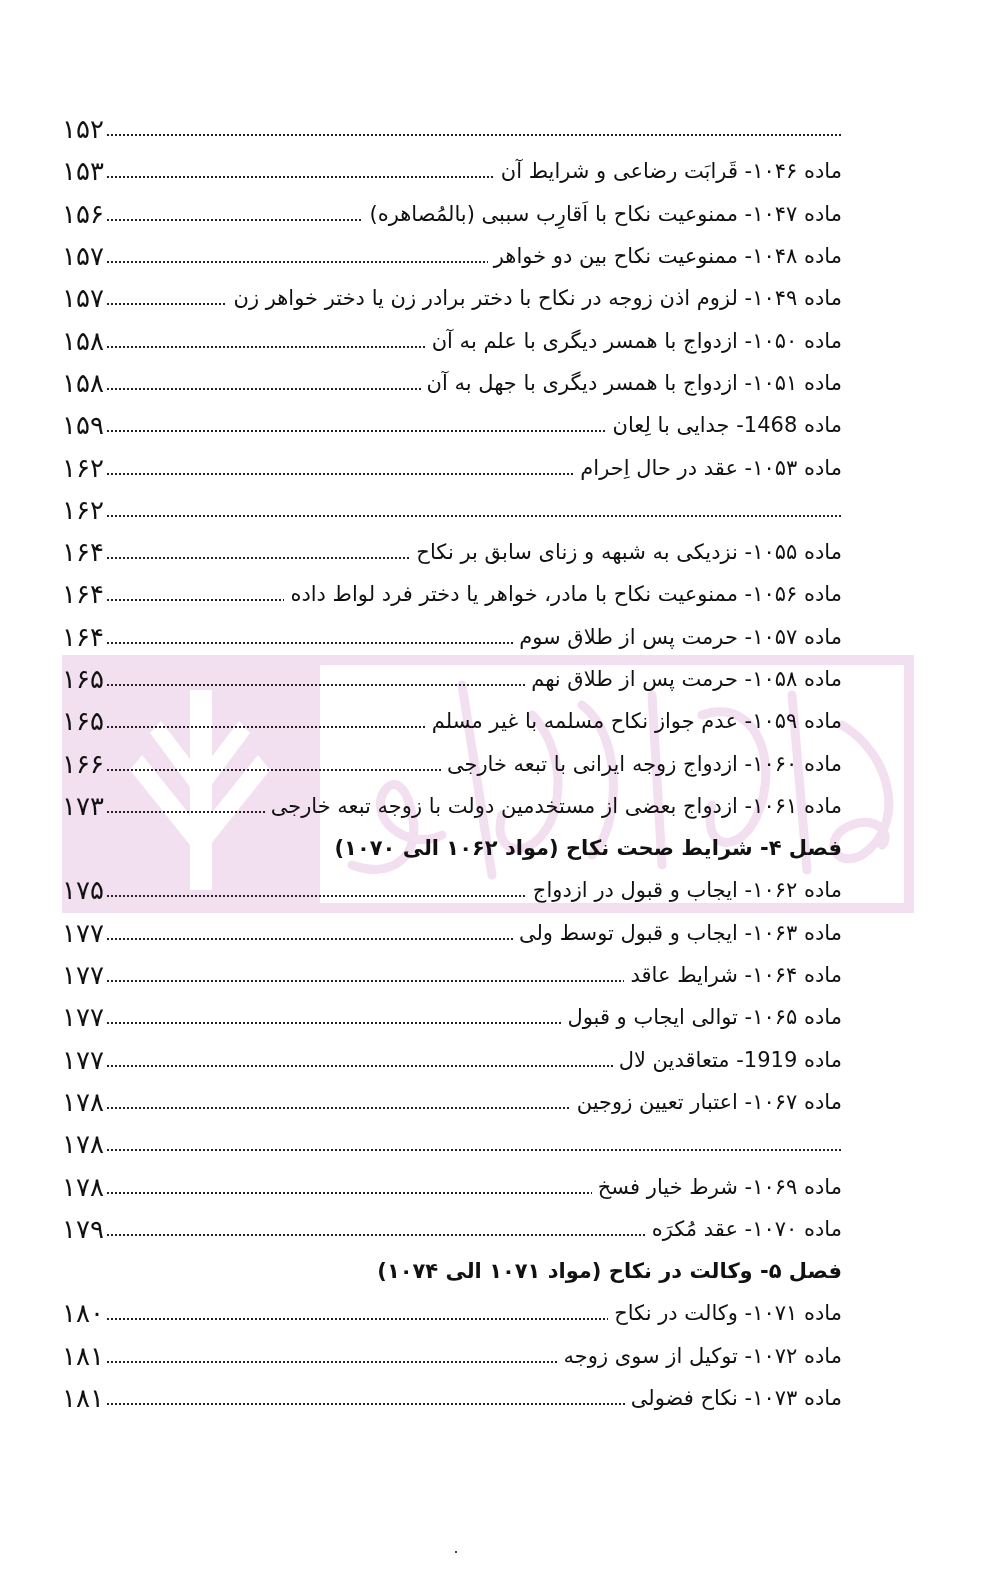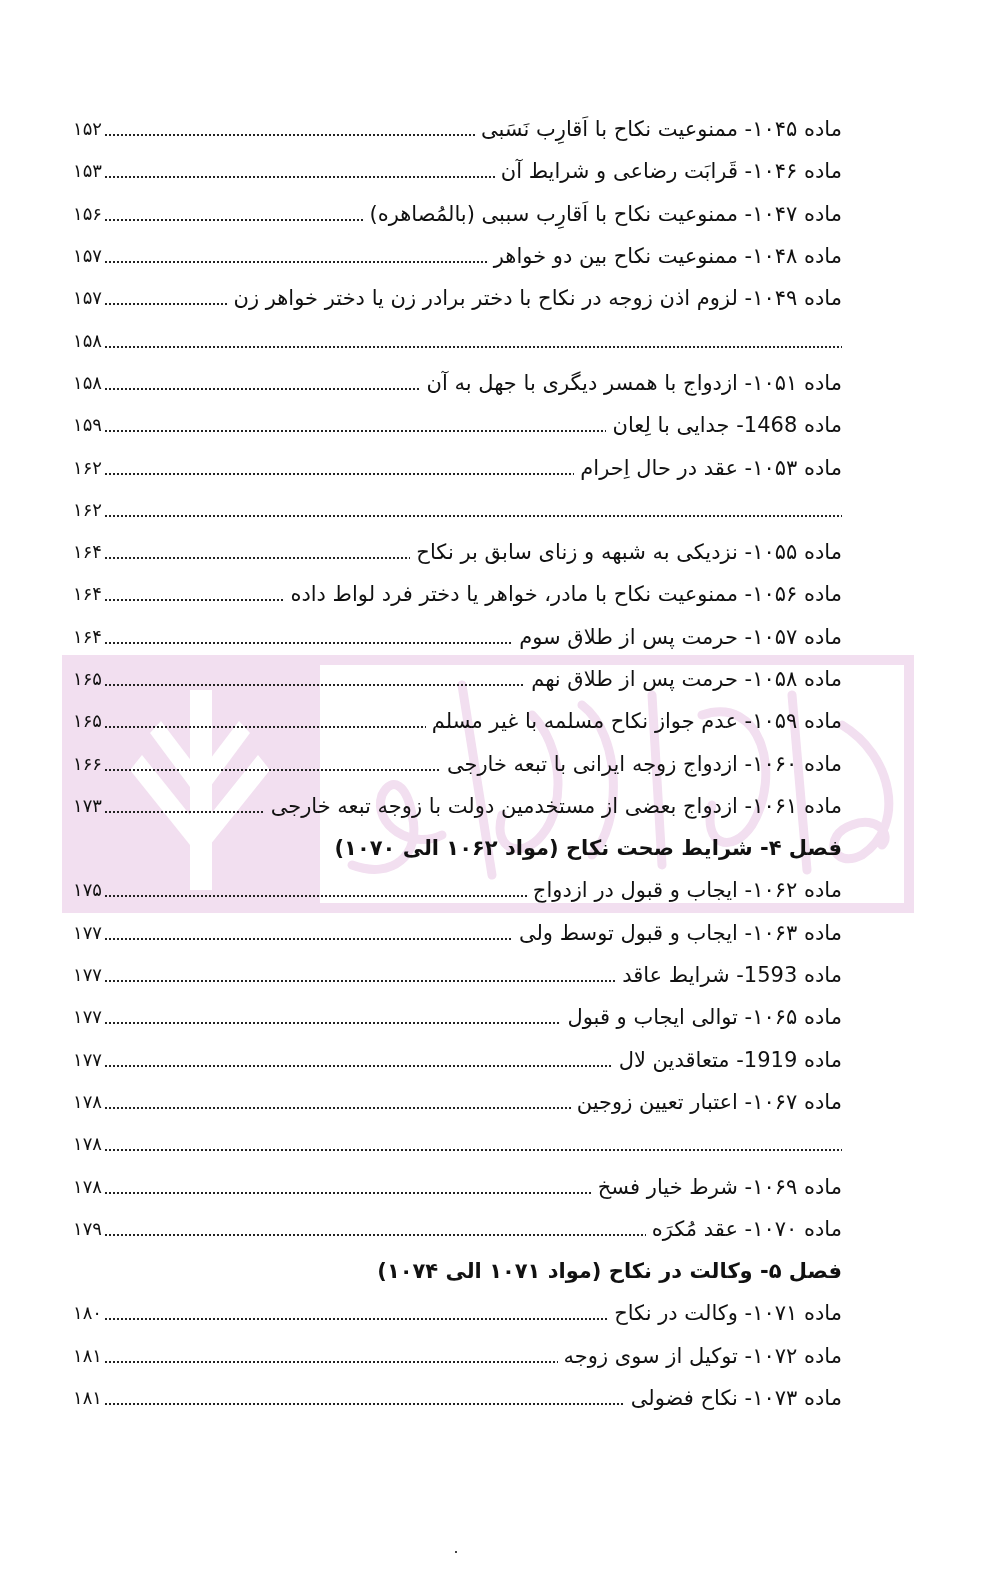--- a/index.html
+++ b/index.html
@@ -64,22 +64,22 @@
       margin-top: 12px;
       background-image: radial-gradient(circle, #222 0.9px, transparent 1.1px);
       background-size: 4px 2px;
       background-repeat: repeat-x;
       background-position: left center;
     }
     .toc-row .page {
       flex: 0 0 auto;
       padding-right: 2px;
       min-width: 40px;
-      text-align: right;
-      font-size: 18px;
+      text-align: left;
+      font-size: 26px;
     }
     .section-heading {
       height: 42.3px;
       line-height: 42px;
       font-weight: bold;
       font-size: 21px;
       white-space: nowrap;
     }
     .speck {
       position: absolute;
@@ -113,21 +113,20 @@
       <path d="M590,40 L600,210"></path>
       <path d="M640,60 C700,40 720,120 690,170 C670,200 640,190 650,150"></path>
       <path d="M730,40 L745,215"></path>
       <path d="M780,70 C830,100 845,170 800,200 C770,215 760,180 790,170 C815,160 830,180 820,190"></path>
     </g>
   </svg>
 </div>
 
 <div class="toc">
   <div class="toc-row">
-    <span class="label">ماده ۱۰۴۵- ممنوعیت نکاح با اَقارِب نَسَبی</span>
     <span class="leader"></span>
     <span class="page">۱۵۲</span>
   </div>
   <div class="toc-row">
     <span class="label">ماده ۱۰۴۶- قَرابَت رضاعی و شرایط آن</span>
     <span class="leader"></span>
     <span class="page">۱۵۳</span>
   </div>
   <div class="toc-row">
     <span class="label">ماده ۱۰۴۷- ممنوعیت نکاح با اَقارِب سببی (بالمُصاهره)</span>
@@ -138,20 +137,21 @@
     <span class="label">ماده ۱۰۴۸- ممنوعیت نکاح بین دو خواهر</span>
     <span class="leader"></span>
     <span class="page">۱۵۷</span>
   </div>
   <div class="toc-row">
     <span class="label">ماده ۱۰۴۹- لزوم اذن زوجه در نکاح با دختر برادر زن یا دختر خواهر زن</span>
     <span class="leader"></span>
     <span class="page">۱۵۷</span>
   </div>
   <div class="toc-row">
+    <span class="label">ماده ۱۰۵۰- ازدواج با همسر دیگری با علم به آن</span>
     <span class="leader"></span>
     <span class="page">۱۵۸</span>
   </div>
   <div class="toc-row">
     <span class="label">ماده ۱۰۵۱- ازدواج با همسر دیگری با جهل به آن</span>
     <span class="leader"></span>
     <span class="page">۱۵۸</span>
   </div>
   <div class="toc-row">
     <span class="label">ماده 1468- جدایی با لِعان</span>
@@ -207,21 +207,21 @@
     <span class="label">ماده ۱۰۶۲- ایجاب و قبول در ازدواج</span>
     <span class="leader"></span>
     <span class="page">۱۷۵</span>
   </div>
   <div class="toc-row">
     <span class="label">ماده ۱۰۶۳- ایجاب و قبول توسط ولی</span>
     <span class="leader"></span>
     <span class="page">۱۷۷</span>
   </div>
   <div class="toc-row">
-    <span class="label">ماده 1593- شرایط عاقد</span>
+    <span class="label">ماده ۱۰۶۴- شرایط عاقد</span>
     <span class="leader"></span>
     <span class="page">۱۷۷</span>
   </div>
   <div class="toc-row">
     <span class="label">ماده ۱۰۶۵- توالی ایجاب و قبول</span>
     <span class="leader"></span>
     <span class="page">۱۷۷</span>
   </div>
   <div class="toc-row">
     <span class="label">ماده 1919- متعاقدین لال</span>

